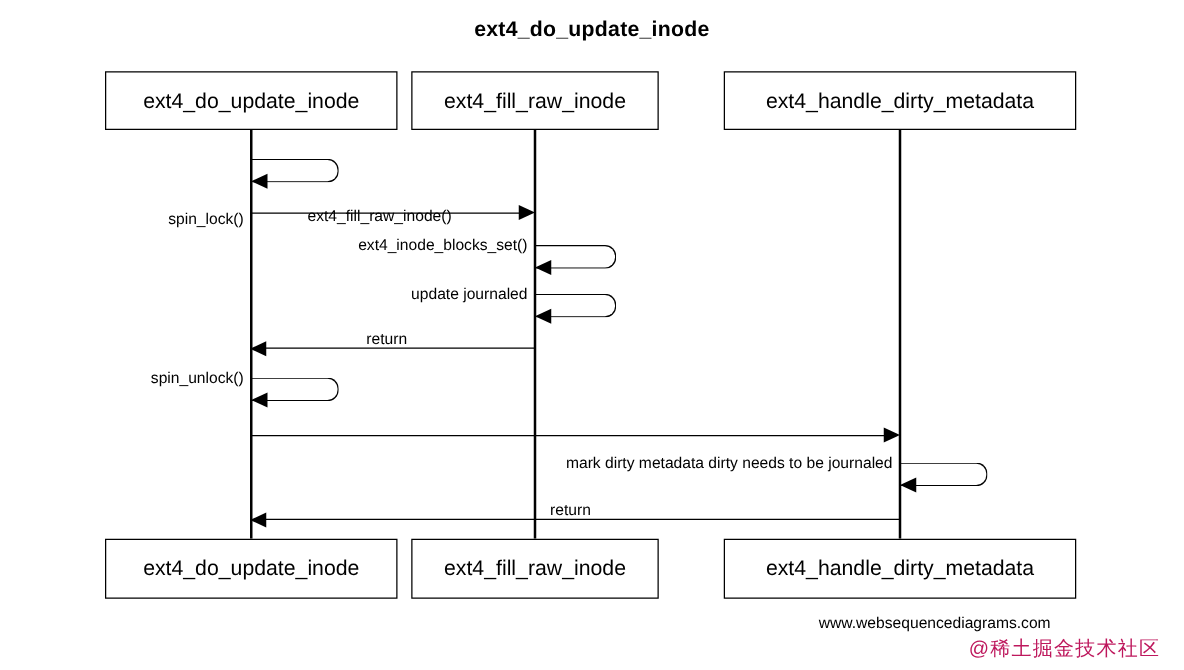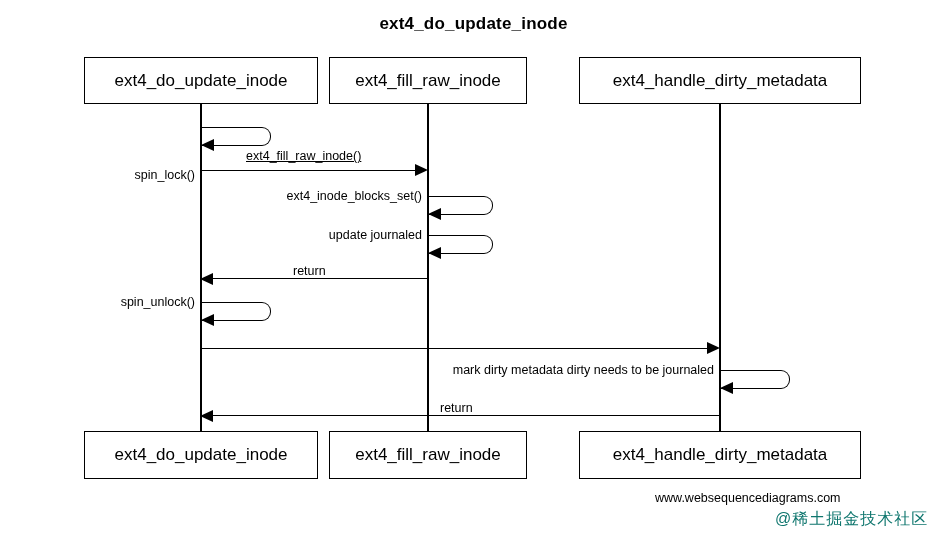--- a/index.html
+++ b/index.html
@@ -83,21 +83,21 @@
   }
 
   .footer-url{
     position:absolute;
     font-size:12.5px;
     white-space:nowrap;
   }
   .watermark{
     position:absolute;
     font-size:16px;
-    color:#0f766e;
+    color:#be185d;
     white-space:nowrap;
     letter-spacing:1px;
   }
 </style>
 </head>
 <body>
 
 <div id="canvas">
 
   <div class="diagram-title">ext4_do_update_inode</div>
@@ -114,21 +114,21 @@
   </div>
   <div class="pbox" style="left:579px;top:57px;width:282px;height:47px;">
     <span>ext4_handle_dirty_metadata</span>
   </div>
 
   <div class="msg-label right" style="left:60px;top:120px;width:135px;margin-top:48px;">spin_lock()</div>
   <div class="selfloop" style="left:201px;top:127px;width:70px;height:19px;"></div>
   <div class="arrow-left" style="left:201px;top:139px;"></div>
 
   <div class="msg-line" style="left:201px;top:170px;width:215px;"></div>
-  <div class="msg-label" style="left:246px;top:149px;text-decoration:underline;">ext4_fill_raw_inode()</div>
+  <div class="msg-label" style="left:246px;top:166px;">ext4_fill_raw_inode()</div>
   <div class="arrow-right" style="left:415px;top:164px;"></div>
 
   <div class="msg-label right" style="left:250px;top:189px;width:172px;">ext4_inode_blocks_set()</div>
   <div class="selfloop" style="left:428px;top:196px;width:65px;height:19px;"></div>
   <div class="arrow-left" style="left:428px;top:208px;"></div>
 
   <div class="msg-label right" style="left:280px;top:228px;width:142px;">update journaled</div>
   <div class="selfloop" style="left:428px;top:235px;width:65px;height:19px;"></div>
   <div class="arrow-left" style="left:428px;top:247px;"></div>
 

